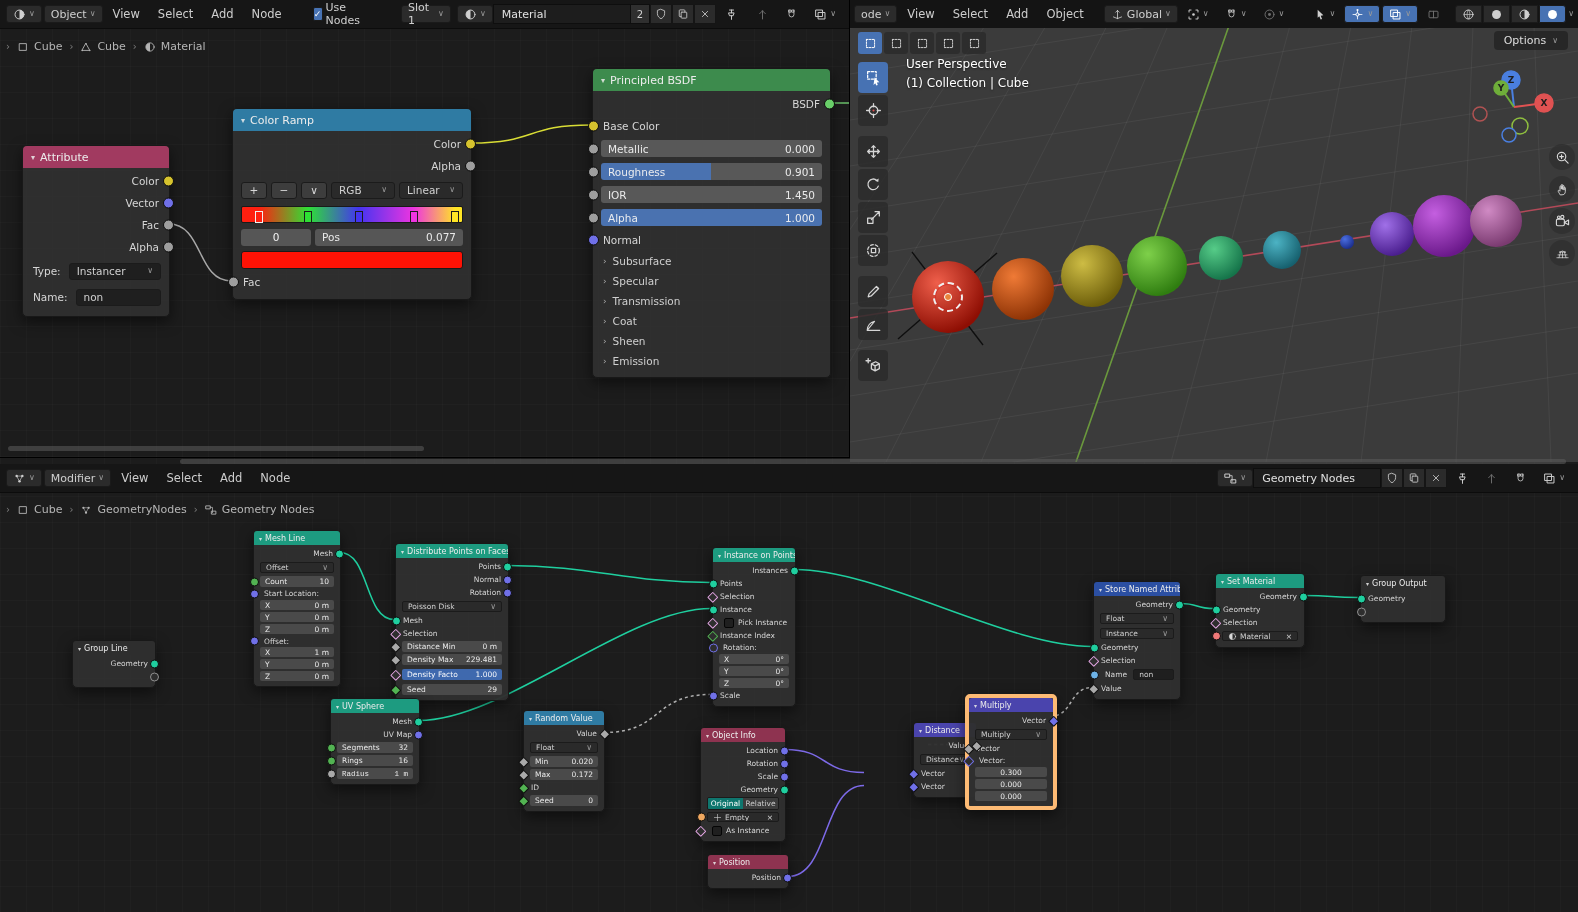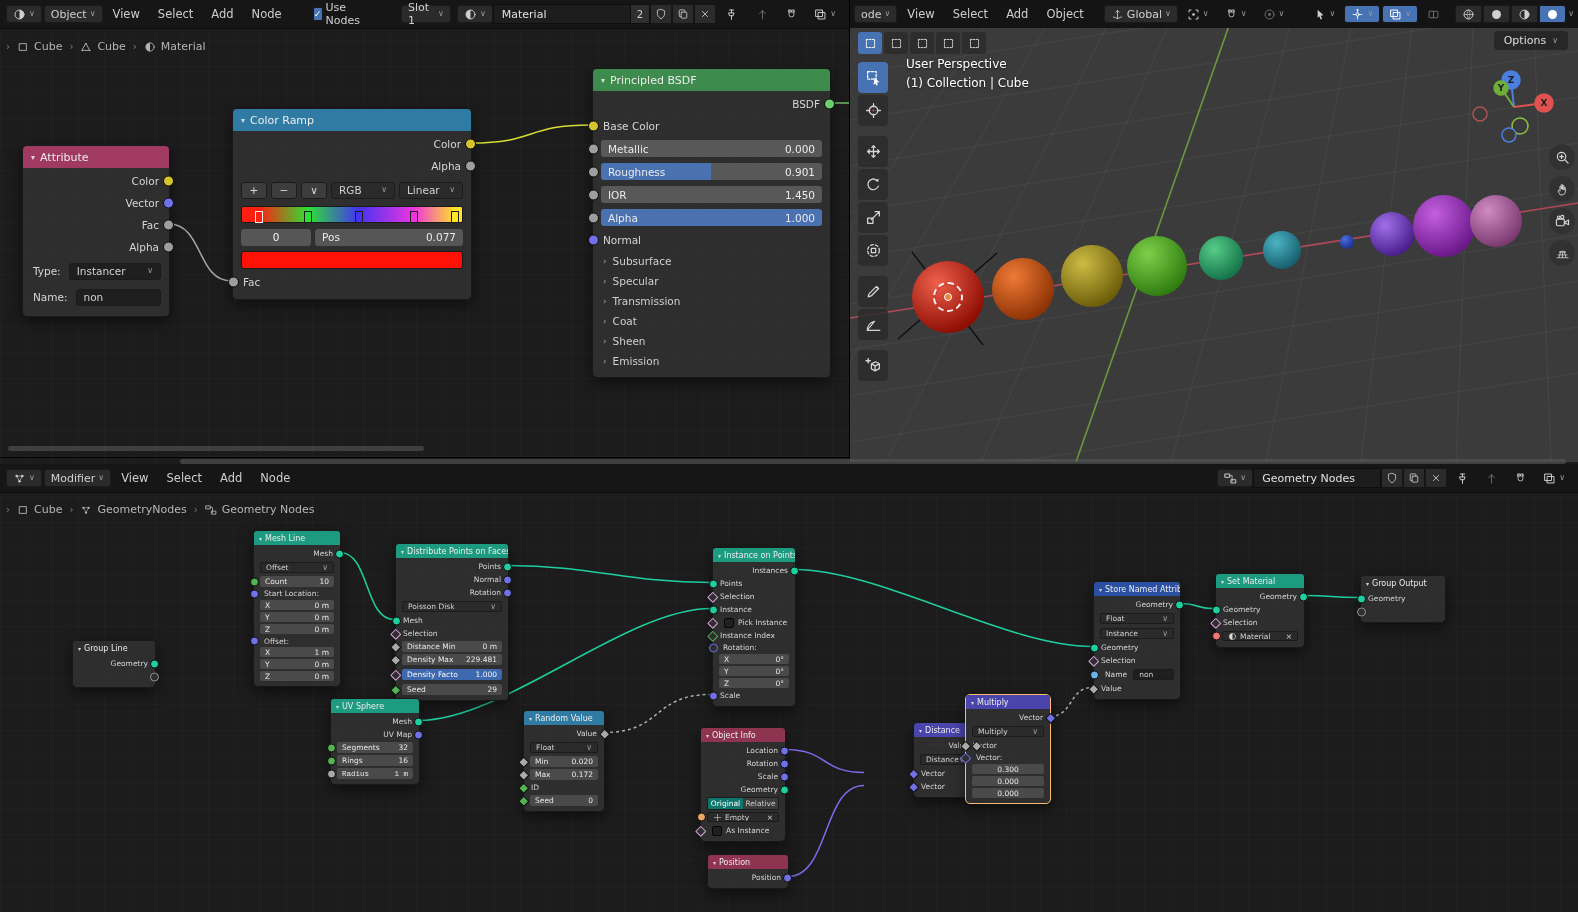--- a/index.html
+++ b/index.html
@@ -31,21 +31,21 @@
          justify-content:center;color:#c3c3c3;box-sizing:border-box;}
   .crumb{position:absolute;display:flex;align-items:center;gap:7px;font-size:11px;color:#c9c9c9;z-index:25;}
   .crumb .sep{color:#7d7d7d;font-size:10px;}
   .crumb .ci{color:#b5b5b5;display:flex;align-items:center;}
   .hscroll{position:absolute;height:5px;border-radius:3px;background:#5c5c5c;opacity:.55;z-index:26;}
   
   #wires{position:absolute;left:0;top:0;z-index:14;pointer-events:none;}
   #nodes{position:absolute;inset:0;z-index:15;}
   .node{position:absolute;background:rgba(48,48,48,.97);border:1px solid #181818;border-radius:5px;
         box-shadow:0 5px 14px rgba(0,0,0,.5);color:#d6d6d6;}
-  .node.sel{border:1px solid #fdba74;}
+  .node.sel{border:4px solid #fdba74;}
   .node .hd{display:flex;align-items:center;gap:5px;height:22px;padding:0 8px;border-radius:4px 4px 0 0;
             color:#eceme;color:#ececec;font-size:11px;white-space:nowrap;overflow:hidden;}
   .node .hd .tri{font-size:8px;opacity:.85;}
   .node .body{padding:2px 0 6px 0;}
   .row{position:relative;display:flex;align-items:center;font-size:10.5px;height:22px;}
   .row .lab{white-space:nowrap;}
   .row.rout{justify-content:flex-end;}
   .row.rout .lab{margin-right:10px;}
   .row.rin .lab{margin-left:10px;}
   .sock{position:absolute;top:50%;width:9px;height:9px;border-radius:50%;border:1px solid #0d0d0d;

